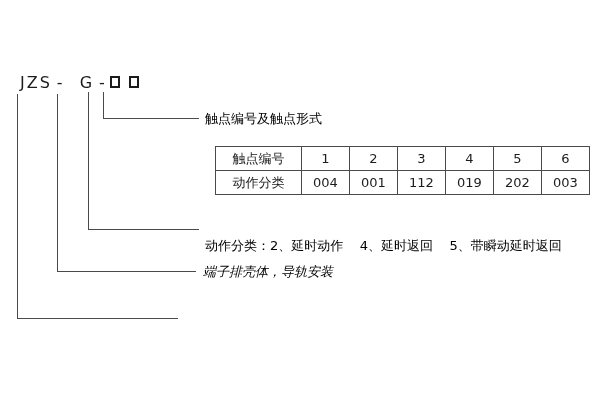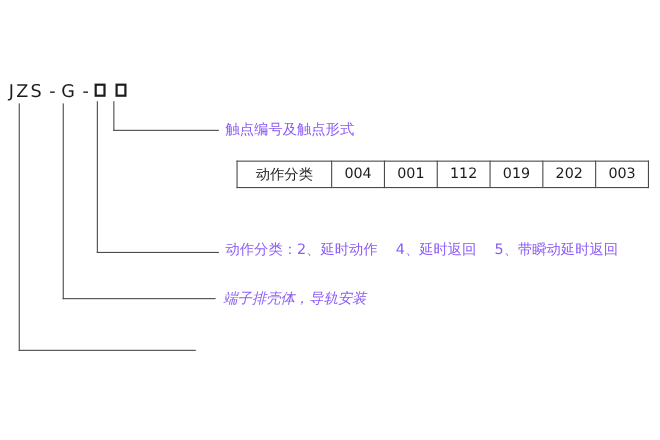--- a/index.html
+++ b/index.html
@@ -21,21 +21,21 @@
     left: 8px;
     top: 72px;
     height: 20px;
     display: flex;
     align-items: center;
     gap: 5px;
     font-size: 16px;
     color: #1c1c1c;
     letter-spacing: 2px;
   }
-  .model .part { letter-spacing: 2px; }
+  .model .part { letter-spacing: 2px; margin-left: 12px; }
   .model .dash { letter-spacing: 0; }
   .ph-box {
     display: inline-block;
     width: 10px;
     height: 12px;
     border: 2px solid #1c1c1c;
     box-sizing: border-box;
   }
   .ph-box + .ph-box { margin-left: 2px; }
 
@@ -47,26 +47,26 @@
   }
   .c-product { left: 17px;  top: 94px; width: 160px; height: 224px; }
   .c-housing { left: 57px;  top: 94px; width: 138px; height: 177px; }
   .c-action  { left: 88px;  top: 92px; width: 110px; height: 137px; }
   .c-contact { left: 103px; top: 92px; width: 95px;  height: 26px;  }
 
   
   .lbl {
     position: absolute;
     font-size: 13px;
-    color: #8b5cf6;
+    color: #000000;
     white-space: pre;
     line-height: 15px;
   }
   .l-contact { left: 205px; top: 111px; }
-  .l-action  { left: 205px; top: 220px; }
+  .l-action  { left: 205px; top: 238px; }
   .l-housing { left: 203px; top: 264px; font-style: italic; }
   .l-product { left: 183px; top: 311px; }
 
   
   table.contact {
     position: absolute;
     left: 215px;
     top: 146px;
     border-collapse: collapse;
     font-size: 13px;
@@ -102,20 +102,29 @@
   <div class="connector c-action"></div>
   <div class="connector c-contact"></div>
 
   <div class="lbl l-contact">触点编号及触点形式</div>
   <div class="lbl l-action">动作分类：2、延时动作    4、延时返回    5、带瞬动延时返回</div>
   <div class="lbl l-housing">端子排壳体，导轨安装</div>
 
   <table class="contact">
     <tbody>
       <tr>
+        <td class="hdr">触点编号</td>
+        <td class="val">1</td>
+        <td class="val">2</td>
+        <td class="val">3</td>
+        <td class="val">4</td>
+        <td class="val">5</td>
+        <td class="val">6</td>
+      </tr>
+      <tr>
         <td class="hdr">动作分类</td>
         <td class="val">004</td>
         <td class="val">001</td>
         <td class="val">112</td>
         <td class="val">019</td>
         <td class="val">202</td>
         <td class="val">003</td>
       </tr>
     </tbody>
   </table>

